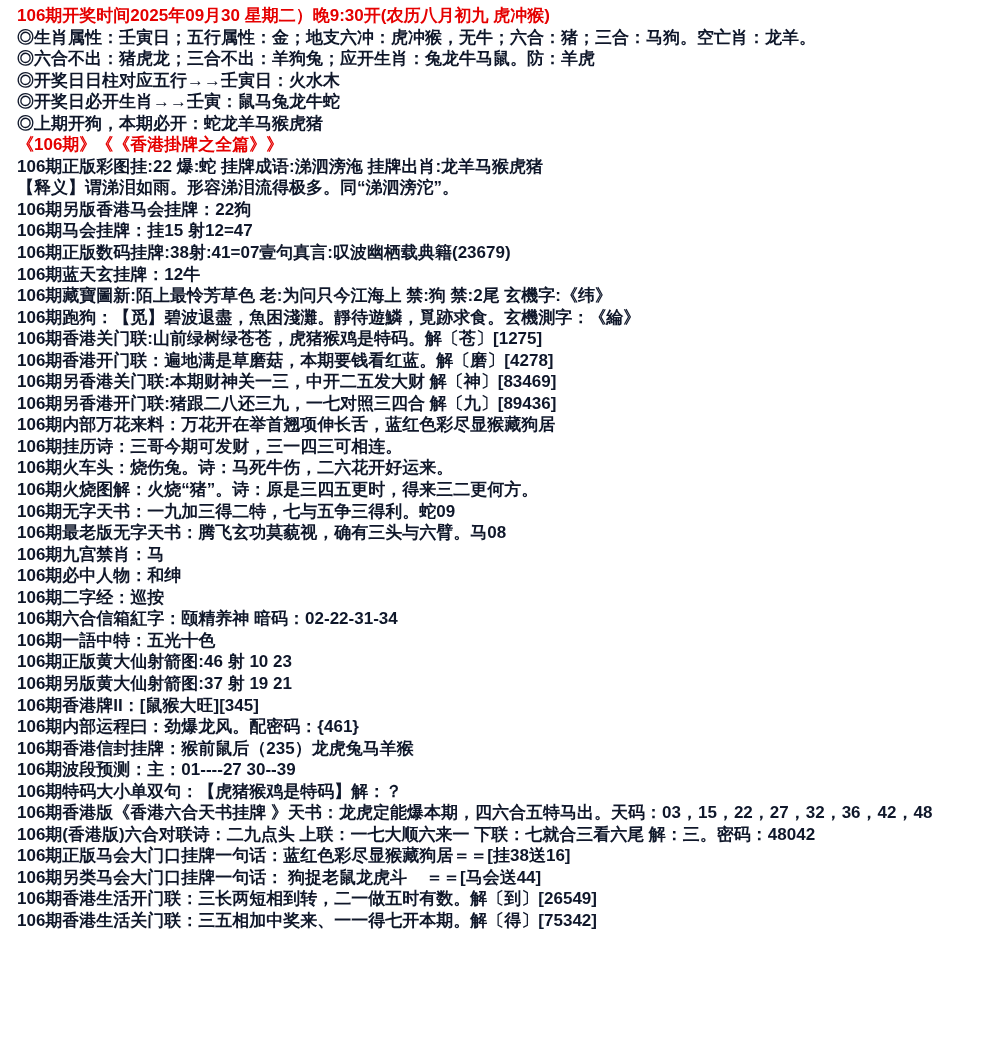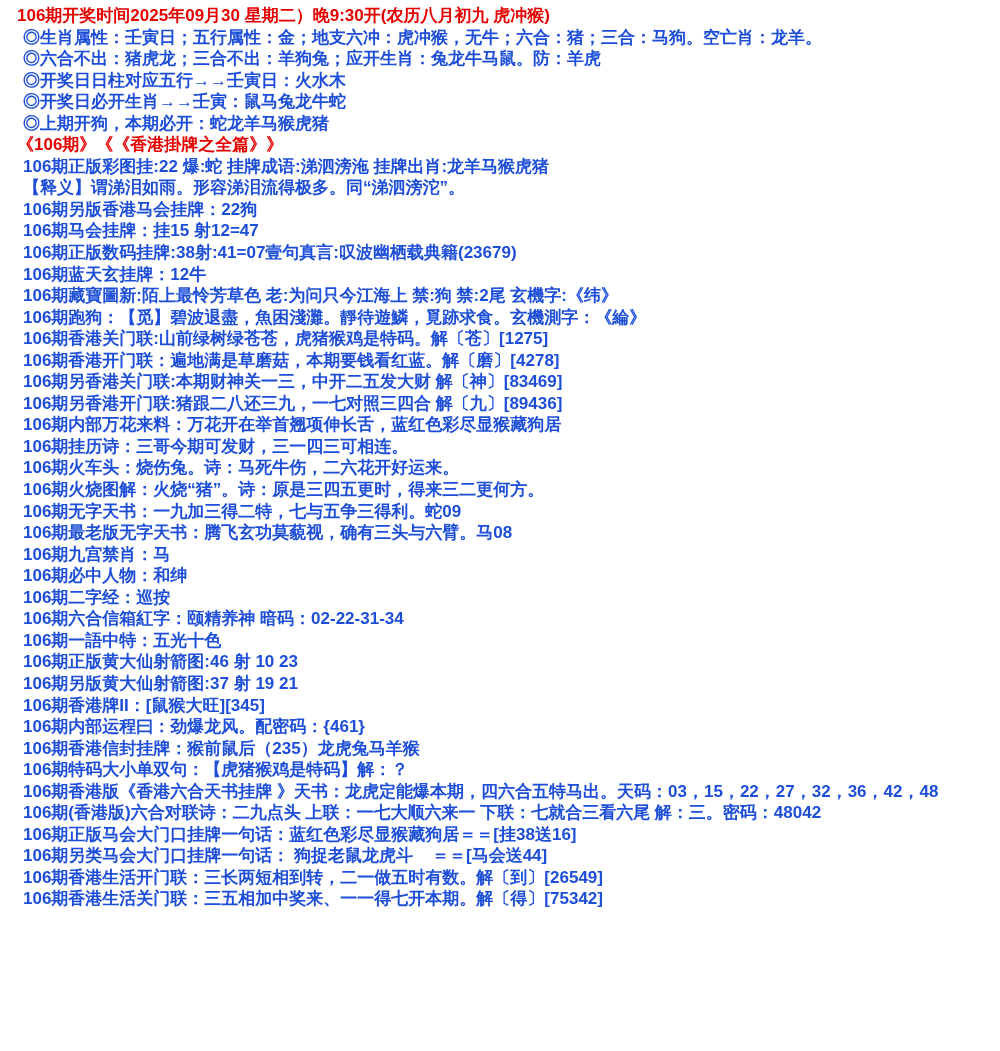--- a/index.html
+++ b/index.html
@@ -15,21 +15,21 @@
   }
   .line {
     font-size: 17px;
     line-height: 21.55px;
     font-weight: bold;
     color: #000000;
     white-space: pre;
     letter-spacing: 0px;
   }
   .line.red { color: #e50000; }
-  .line.black { color: #1d4ed8; margin-left: 6px; }
+  .line.black { color: #0f172a; }
 </style>
 </head>
 <body>
 
 <div class="doc">
 
     <div class="line red">106期开奖时间2025年09月30 星期二）晚9:30开(农历八月初九 虎冲猴)</div>
 
     <div class="line black">◎生肖属性：壬寅日；五行属性：金；地支六冲：虎冲猴，无牛；六合：猪；三合：马狗。空亡肖：龙羊。</div>
 
@@ -95,20 +95,21 @@
     <div class="line black">106期正版黄大仙射箭图:46 射 10 23</div>
 
     <div class="line black">106期另版黄大仙射箭图:37 射 19 21</div>
 
     <div class="line black">106期香港牌II：[鼠猴大旺][345]</div>
 
     <div class="line black">106期内部运程曰：劲爆龙风。配密码：{461}</div>
 
     <div class="line black">106期香港信封挂牌：猴前鼠后（235）龙虎兔马羊猴</div>
 
+    <div class="line black">106期波段预测：主：01----27 30--39</div>
 
     <div class="line black">106期特码大小单双句：【虎猪猴鸡是特码】解：？</div>
 
 
 
     <div class="line black">106期香港版《香港六合天书挂牌 》天书：龙虎定能爆本期，四六合五特马出。天码：03，15，22，27，32，36，42，48</div>
 
     <div class="line black">106期(香港版)六合对联诗：二九点头 上联：一七大顺六来一 下联：七就合三看六尾 解：三。密码：48042</div>
 
     <div class="line black">106期正版马会大门口挂牌一句话：蓝红色彩尽显猴藏狗居＝＝[挂38送16]</div>

